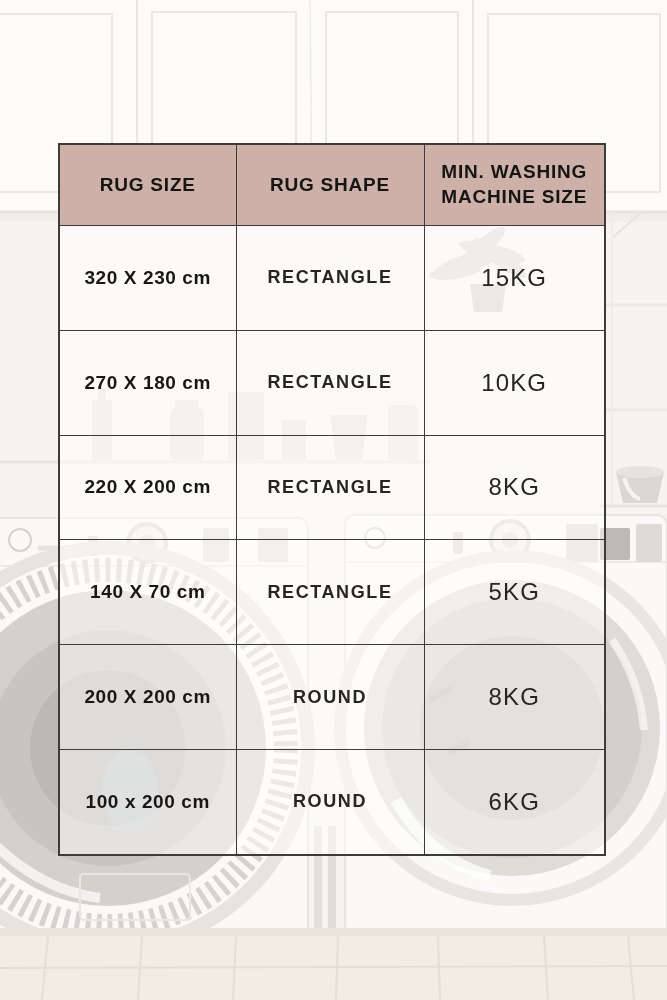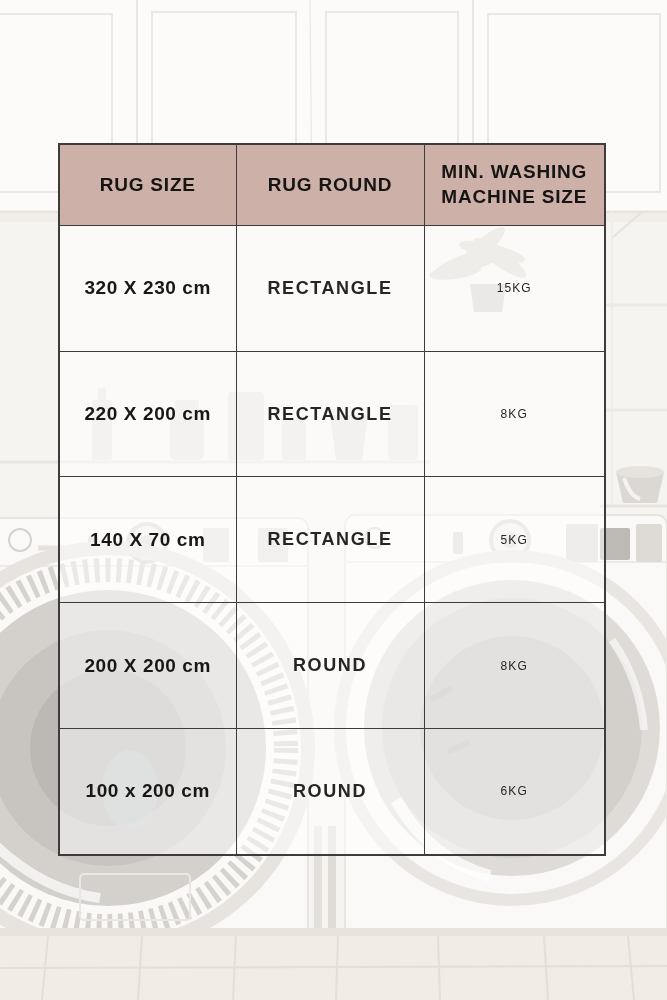--- a/index.html
+++ b/index.html
@@ -53,21 +53,21 @@
     color: #181716;
   }
   table.rug-table tbody td.shape {
     font-weight: 700;
     font-size: 18px;
     letter-spacing: 1.6px;
     color: #262524;
   }
   table.rug-table tbody td.machine {
     font-weight: 400;
-    font-size: 12px;
+    font-size: 24px;
     letter-spacing: 1.1px;
     color: #262524;
   }
 </style>
 </head>
 <body>
 
 <div class="stage" style="--header-bg: #cdb1a8; --border-color: #3e3c3a; --cell-overlay: rgba(255,255,255,0.5);">
 
   <svg class="bg-photo" viewBox="0 0 667 1000" aria-hidden="true">
@@ -191,31 +191,36 @@
 
   <table class="rug-table">
     <colgroup>
       <col style="width:177px">
       <col style="width:188px">
       <col style="width:181px">
     </colgroup>
     <thead>
       <tr>
         <th>RUG SIZE</th>
-        <th>RUG ROUND</th>
+        <th>RUG SHAPE</th>
         <th>MIN. WASHING MACHINE SIZE</th>
       </tr>
     </thead>
     <tbody>
         <tr>
           <td class="size">320 X 230 cm</td>
           <td class="shape">RECTANGLE</td>
           <td class="machine">15KG</td>
         </tr>
         <tr>
+          <td class="size">270 X 180 cm</td>
+          <td class="shape">RECTANGLE</td>
+          <td class="machine">10KG</td>
+        </tr>
+        <tr>
           <td class="size">220 X 200 cm</td>
           <td class="shape">RECTANGLE</td>
           <td class="machine">8KG</td>
         </tr>
         <tr>
           <td class="size">140 X 70 cm</td>
           <td class="shape">RECTANGLE</td>
           <td class="machine">5KG</td>
         </tr>
         <tr>

